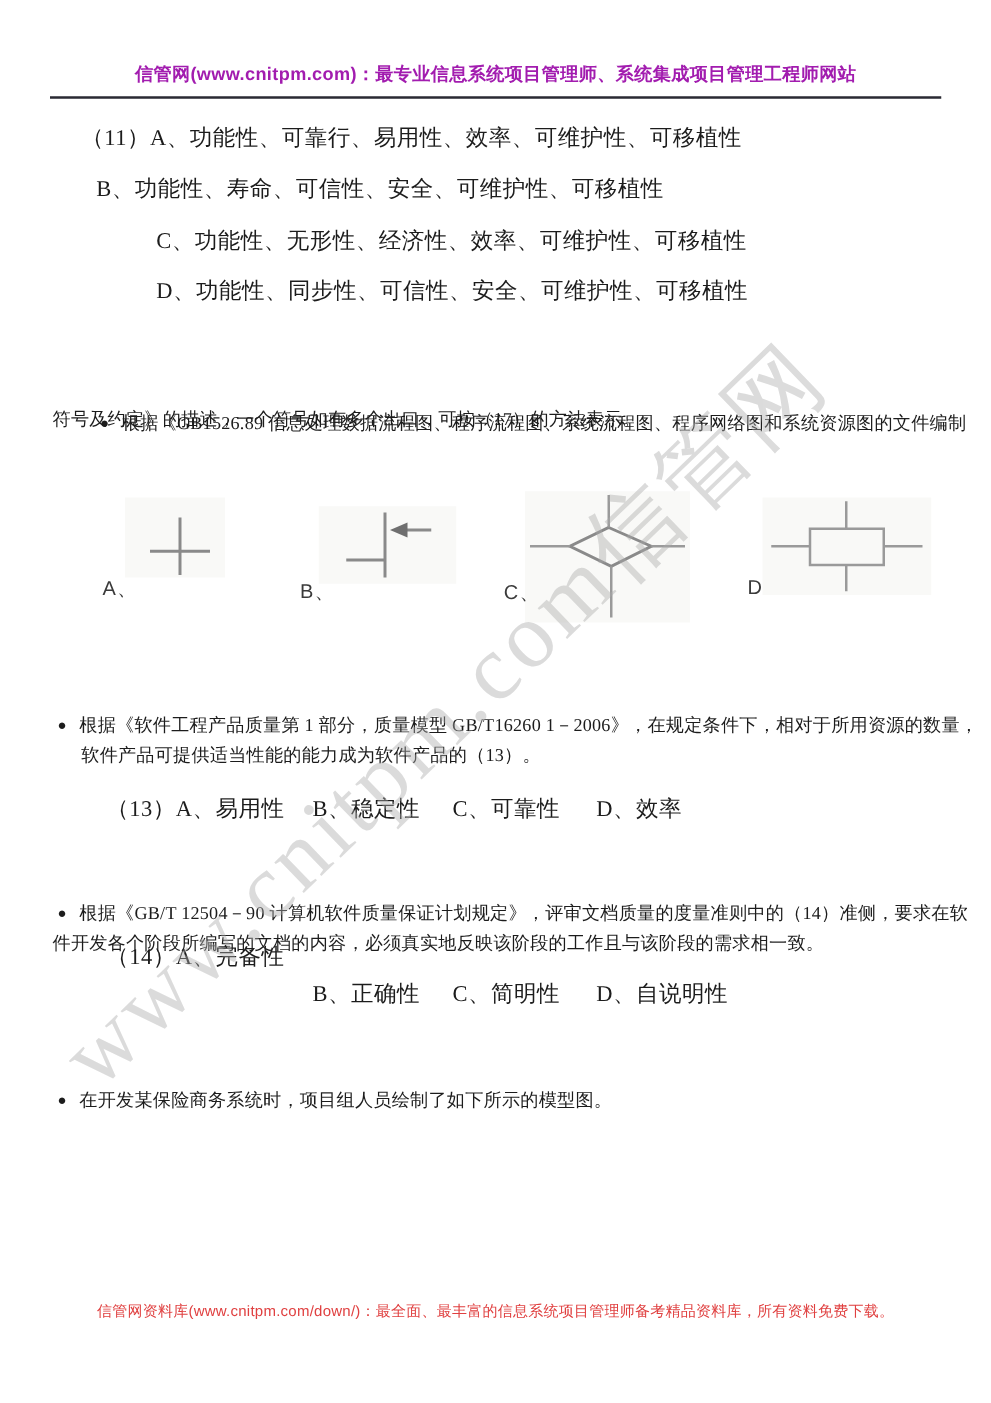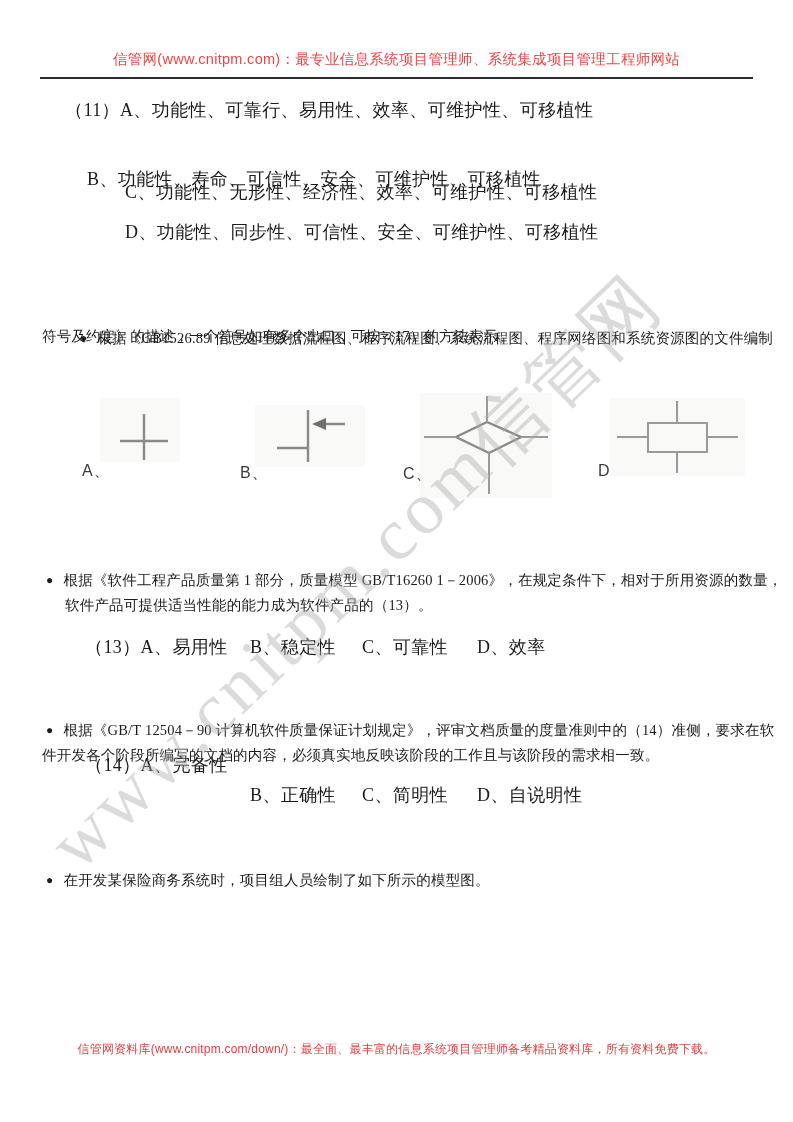--- a/index.html
+++ b/index.html
@@ -8,21 +8,21 @@
     overflow:hidden;
     font-family:"Liberation Serif","DejaVu Serif",serif;
     color:#1c1c1c;
   }
   .abs{position:absolute;white-space:nowrap;}
 
   
   .header-title{
     top:50px;left:0;width:793px;text-align:center;
     font-family:"Liberation Sans","DejaVu Sans",sans-serif;
-    font-weight:normal;font-size:14.5px;color:#ef4444;letter-spacing:.3px;
+    font-weight:bold;font-size:14.5px;color:#a21caf;letter-spacing:.3px;
   }
   .header-rule{
     top:77px;left:40px;width:713px;height:0;
     border-top:2px solid #2a2a33;
   }
   .footer-text{
     top:1041px;left:0;width:793px;text-align:center;
     font-family:"Liberation Sans","DejaVu Sans",sans-serif;
     font-size:12px;color:#e04040;letter-spacing:.2px;
   }
@@ -51,21 +51,21 @@
     pointer-events:none;z-index:9;
   }
 </style>
 </head>
 <body>
 
 <div class="abs header-title">信管网(www.cnitpm.com)：最专业信息系统项目管理师、系统集成项目管理工程师网站</div>
 <div class="abs header-rule"></div>
 
 <div class="abs opt-line" style="top:101px;left:65px;">（11）A、功能性、可靠行、易用性、效率、可维护性、可移植性</div>
-<div class="abs opt-line" style="top:142px;left:87px;margin-top:28px;">B、功能性、寿命、可信性、安全、可维护性、可移植性</div>
+<div class="abs opt-line" style="top:142px;left:77px;">B、功能性、寿命、可信性、安全、可维护性、可移植性</div>
 <div class="abs opt-line" style="top:183px;left:125px;">C、功能性、无形性、经济性、效率、可维护性、可移植性</div>
 <div class="abs opt-line" style="top:223px;left:125px;">D、功能性、同步性、可信性、安全、可维护性、可移植性</div>
 
 <div class="abs pline" style="top:302px;left:80px;margin-top:27px;">
   <span class="bullet">●</span><span>根据《GB1526.89 信息处理数据流程图、程序流程图、系统流程图、程序网络图和系统资源图的文件编制</span>
 </div>
 <div class="abs pline" style="top:327px;left:42px;">符号及约定》的描述，一个符号如有多个出口，可按（17）的方法表示。</div>
 
 <div class="abs figbox" style="top:398px;left:100px;">
   <svg width="80" height="64" viewBox="0 0 80 64">

